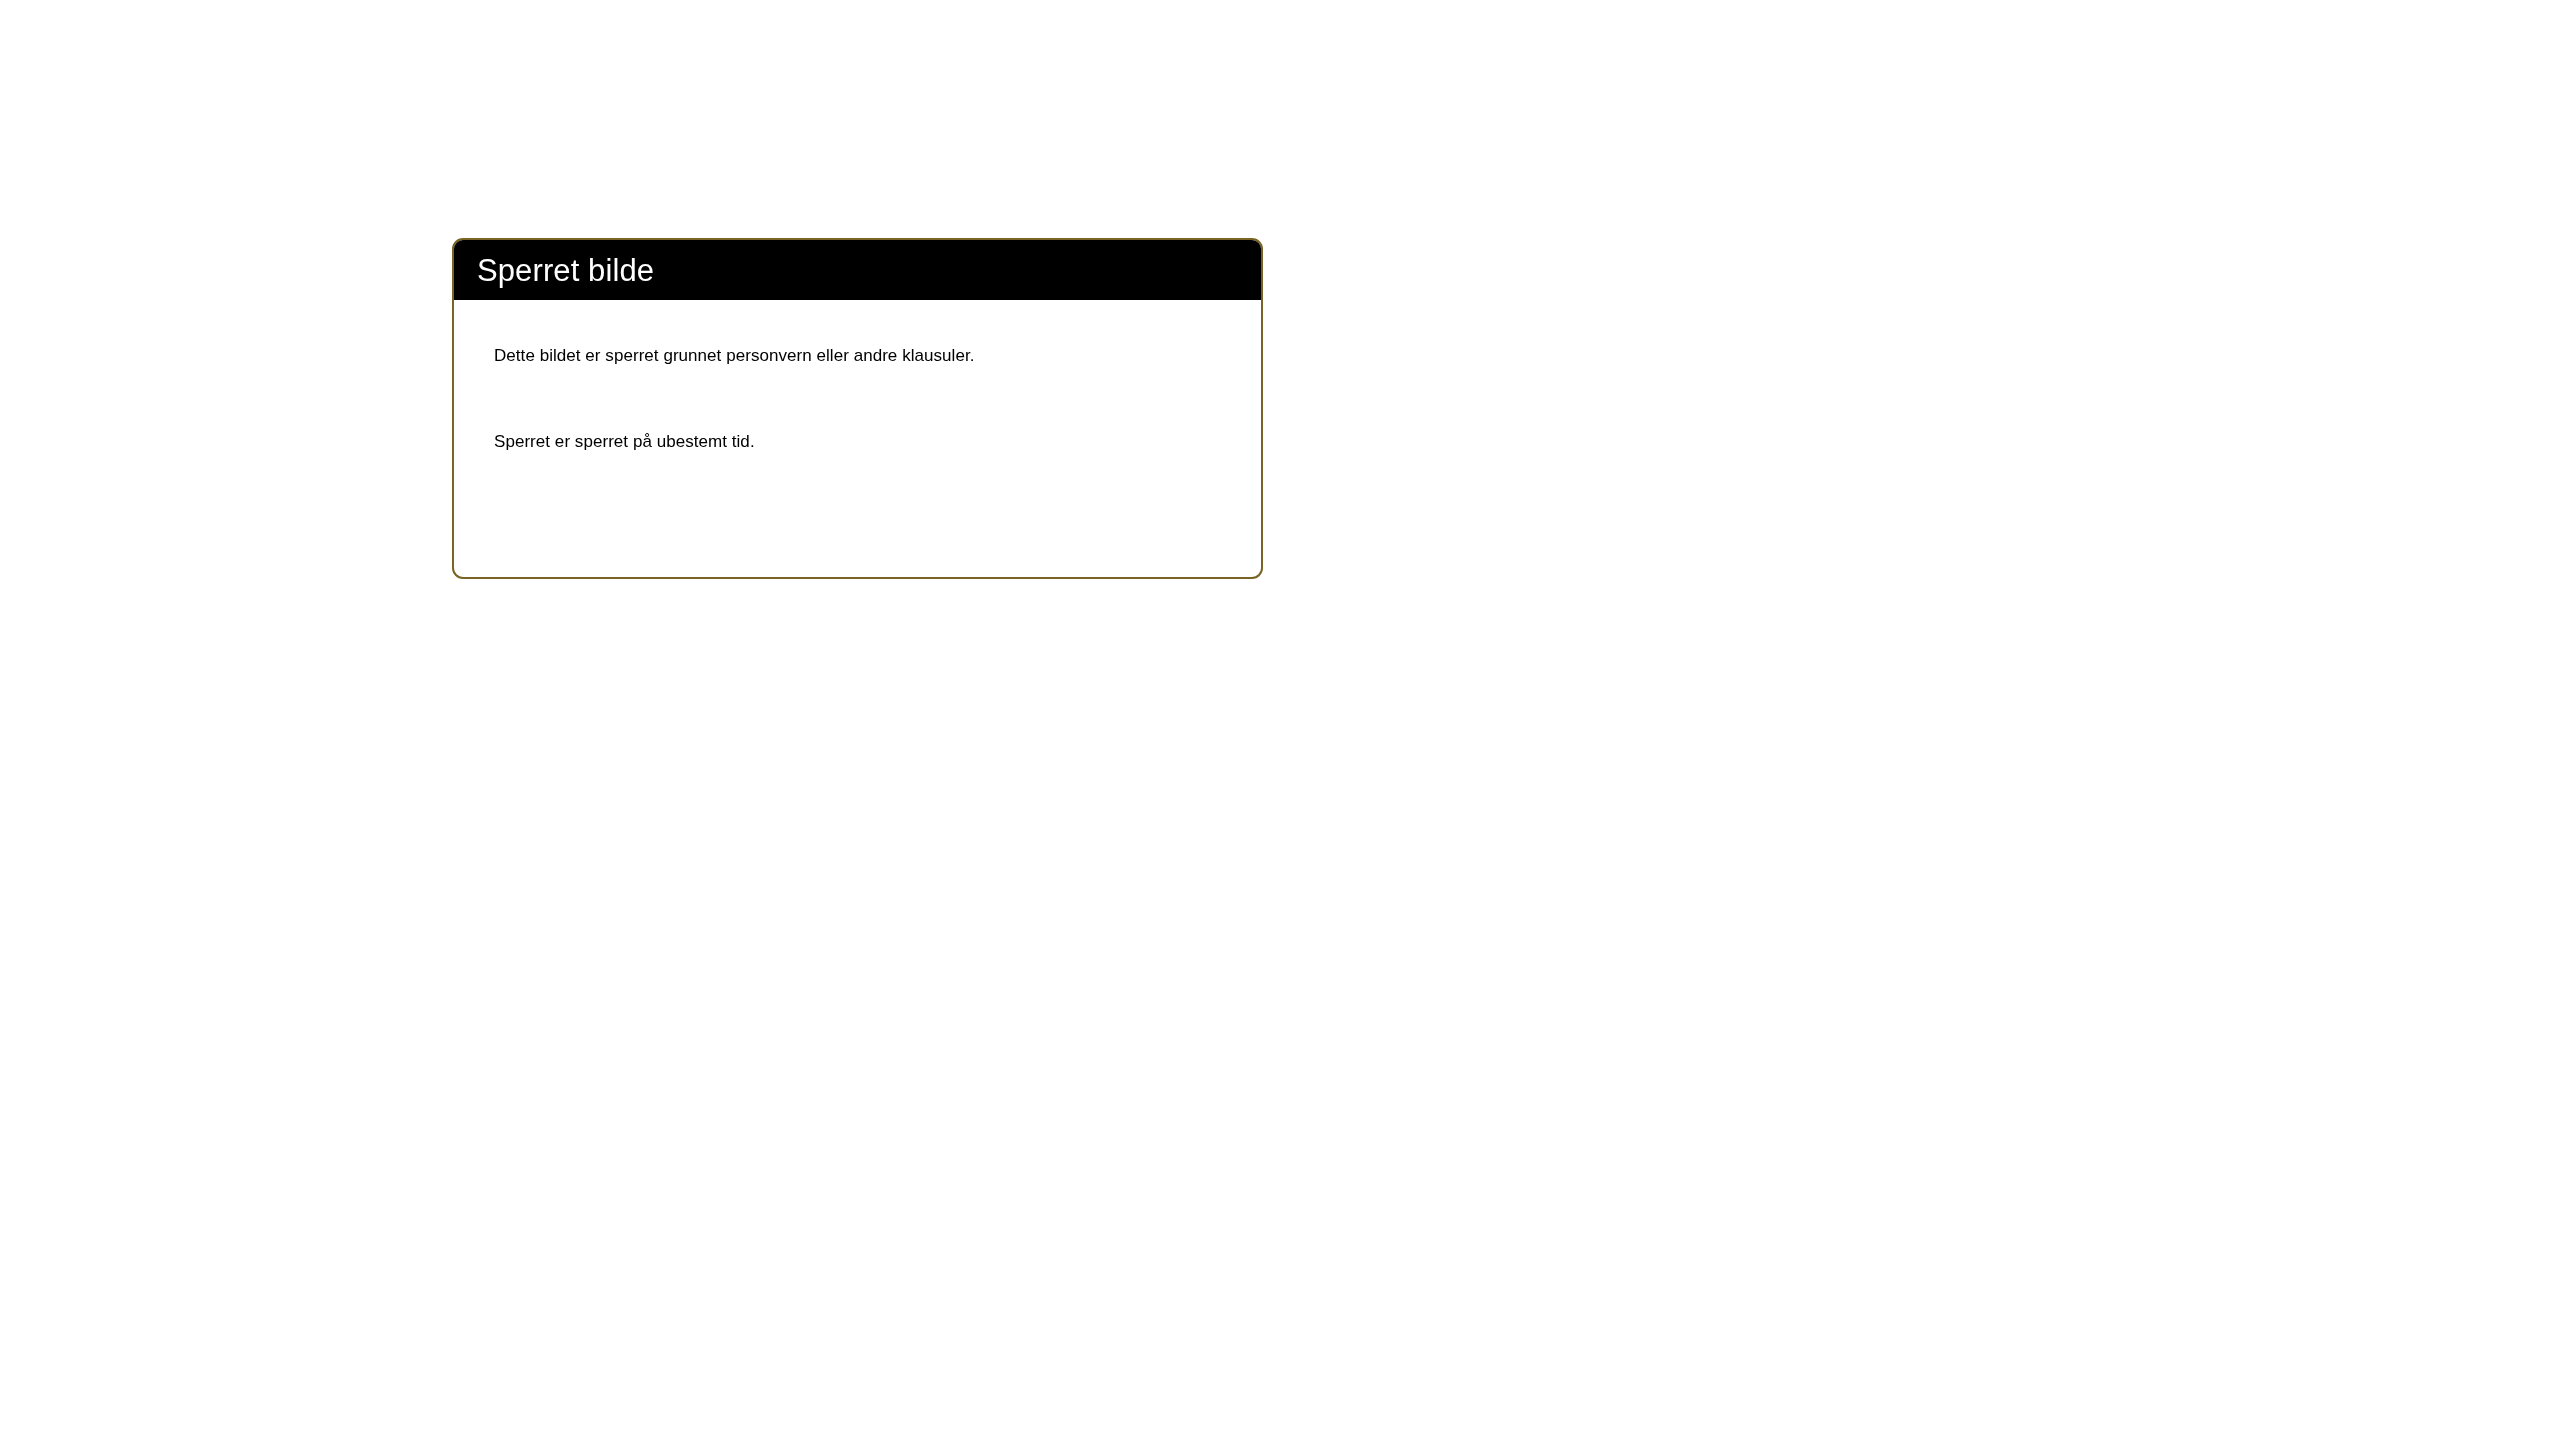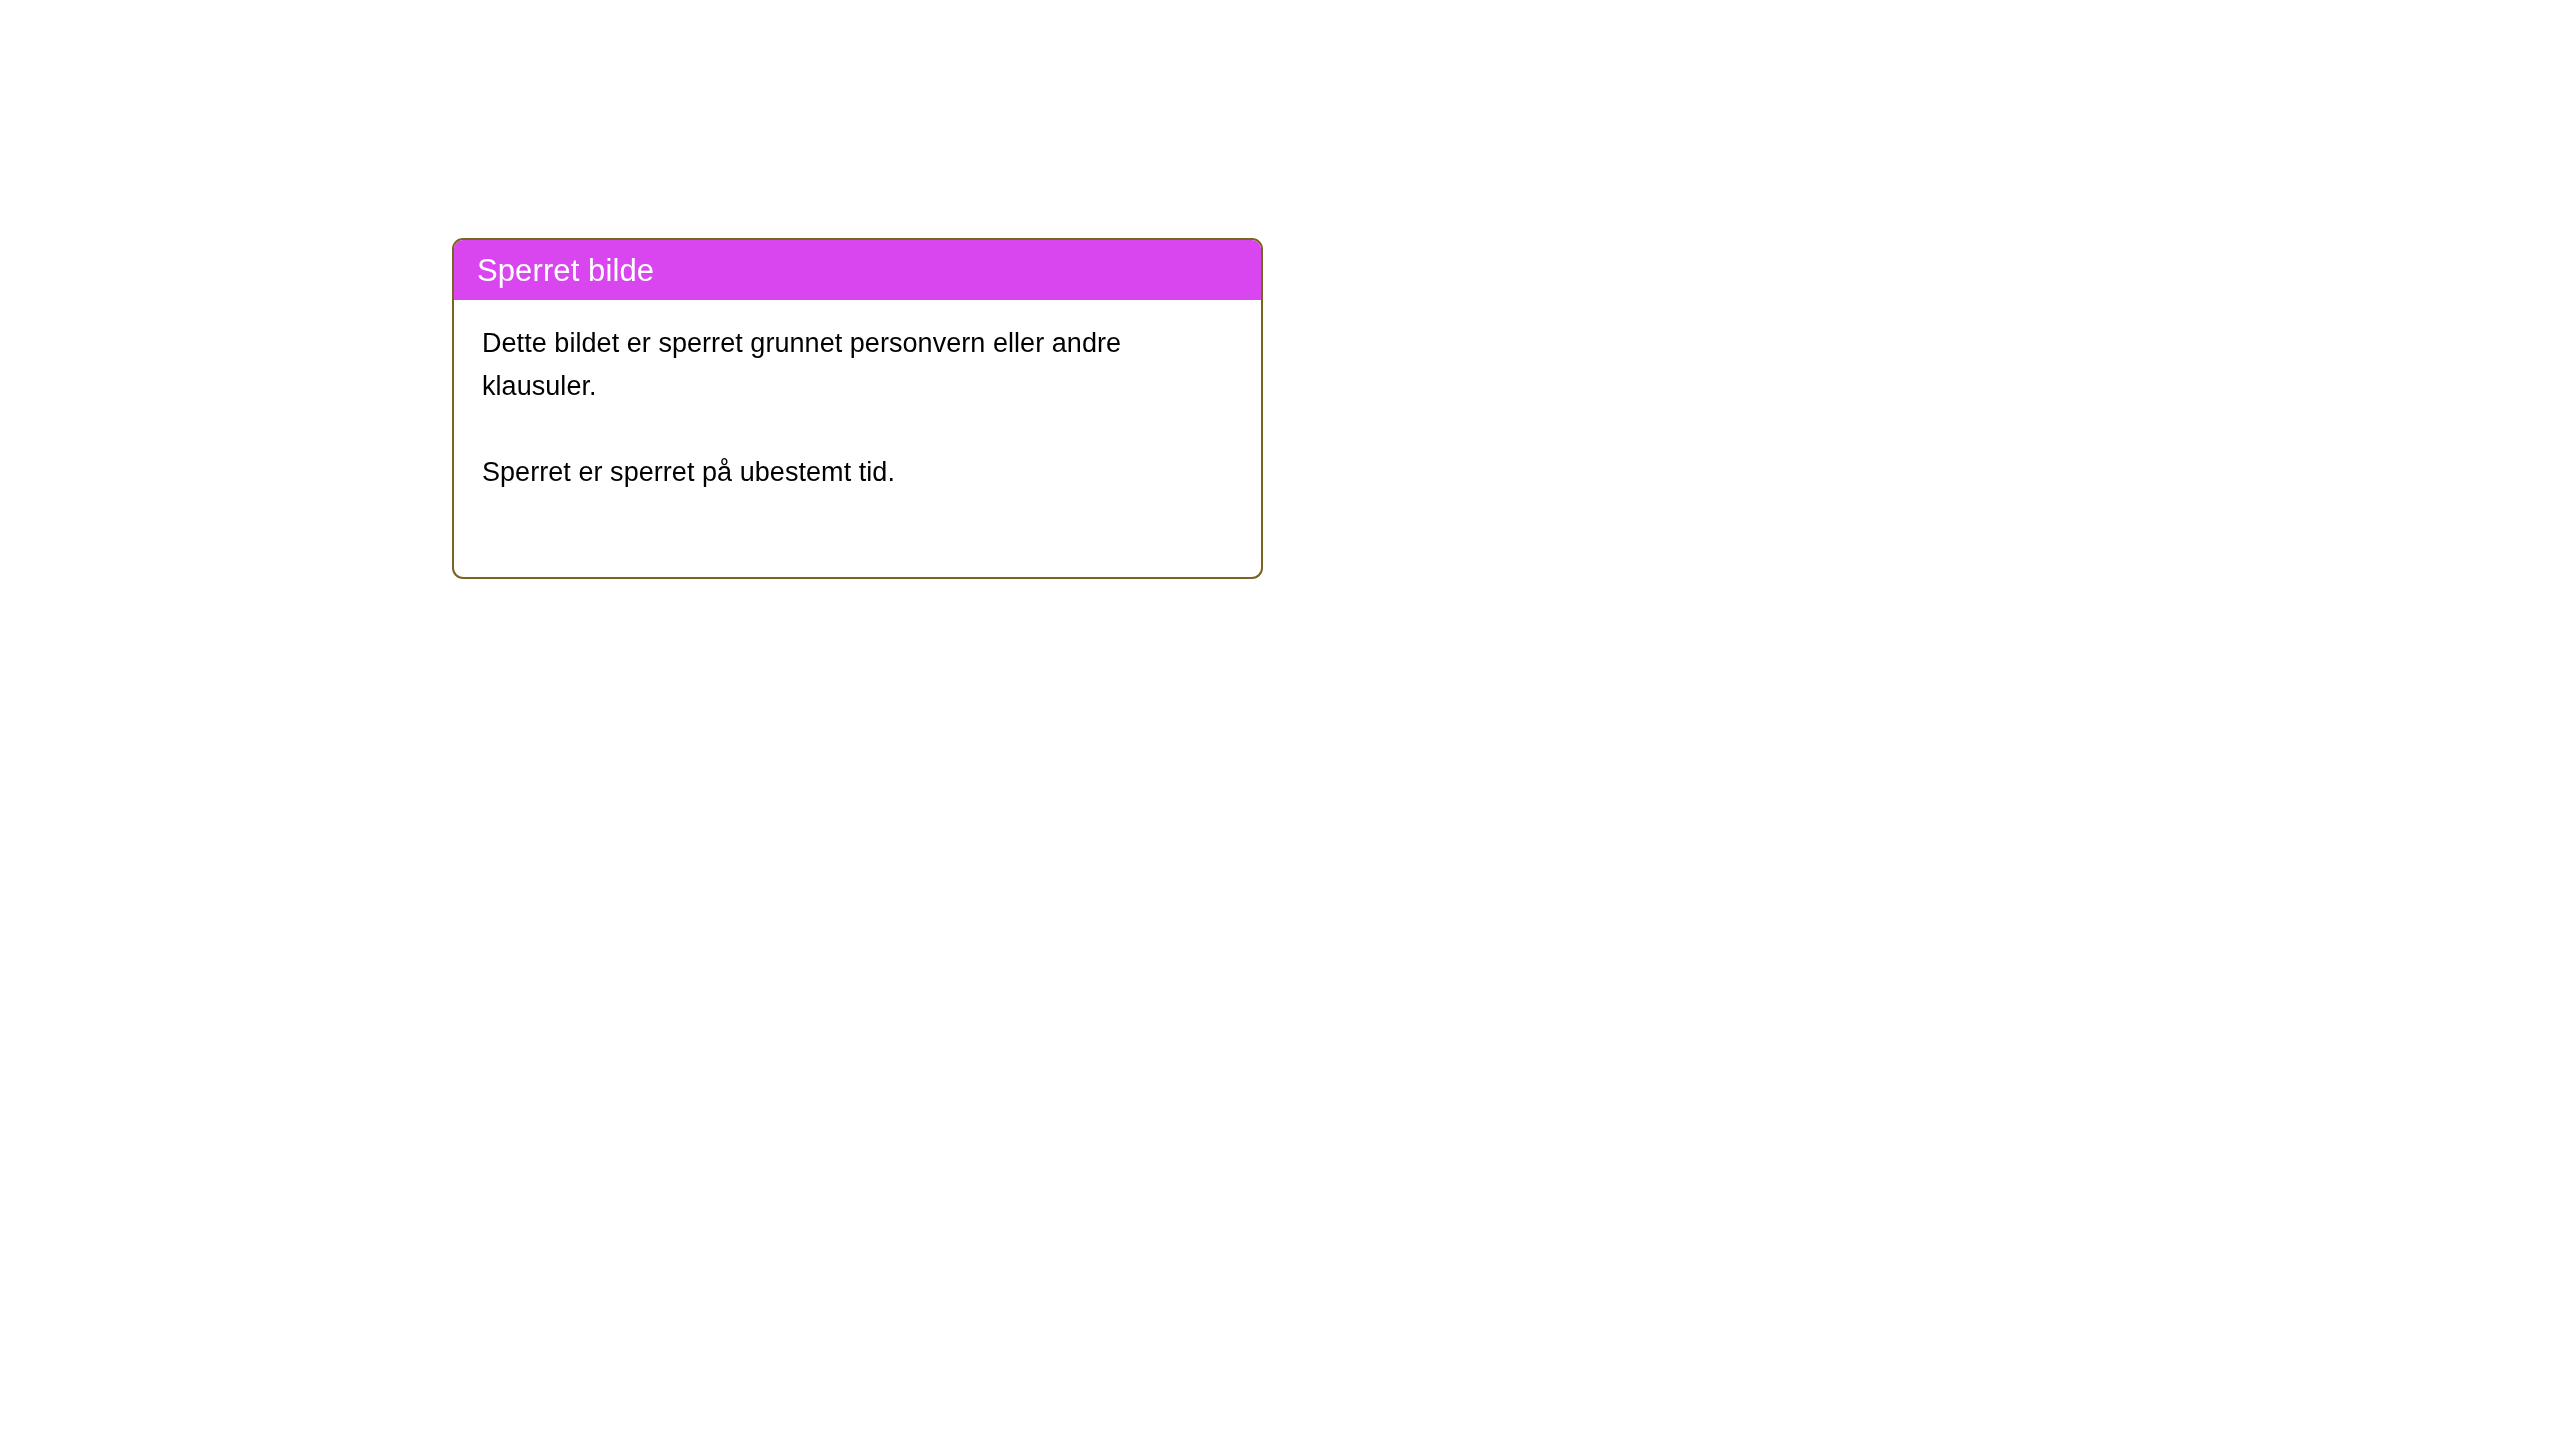--- a/index.html
+++ b/index.html
@@ -39,21 +39,21 @@
   }
 
   .card--secondary {
     left: 1321px;
     width: 793px;
     height: 341px;
   }
 
   .card-header {
     height: 60px;
-    background: #d946ef;
+    background: #000000;
     display: flex;
     align-items: center;
     padding: 0 0 0 23px;
     box-sizing: border-box;
   }
 
   .card-title {
     color: #ffffff;
     font-size: 31px;
     font-weight: 400;
@@ -61,23 +61,23 @@
     letter-spacing: 0.1px;
     white-space: nowrap;
   }
 
   .card-body {
     padding: 18px 22px 0 24px;
     box-sizing: border-box;
   }
 
   .card-paragraph {
-    margin: 4px;
+    margin: 16px;
     color: #000000;
-    font-size: 27px;
+    font-size: 17px;
     font-weight: 400;
     line-height: 43px;
     letter-spacing: 0.05px;
   }
 
   .card-paragraph + .card-paragraph {
     margin-top: 43px;
   }
 </style>
 </head>

